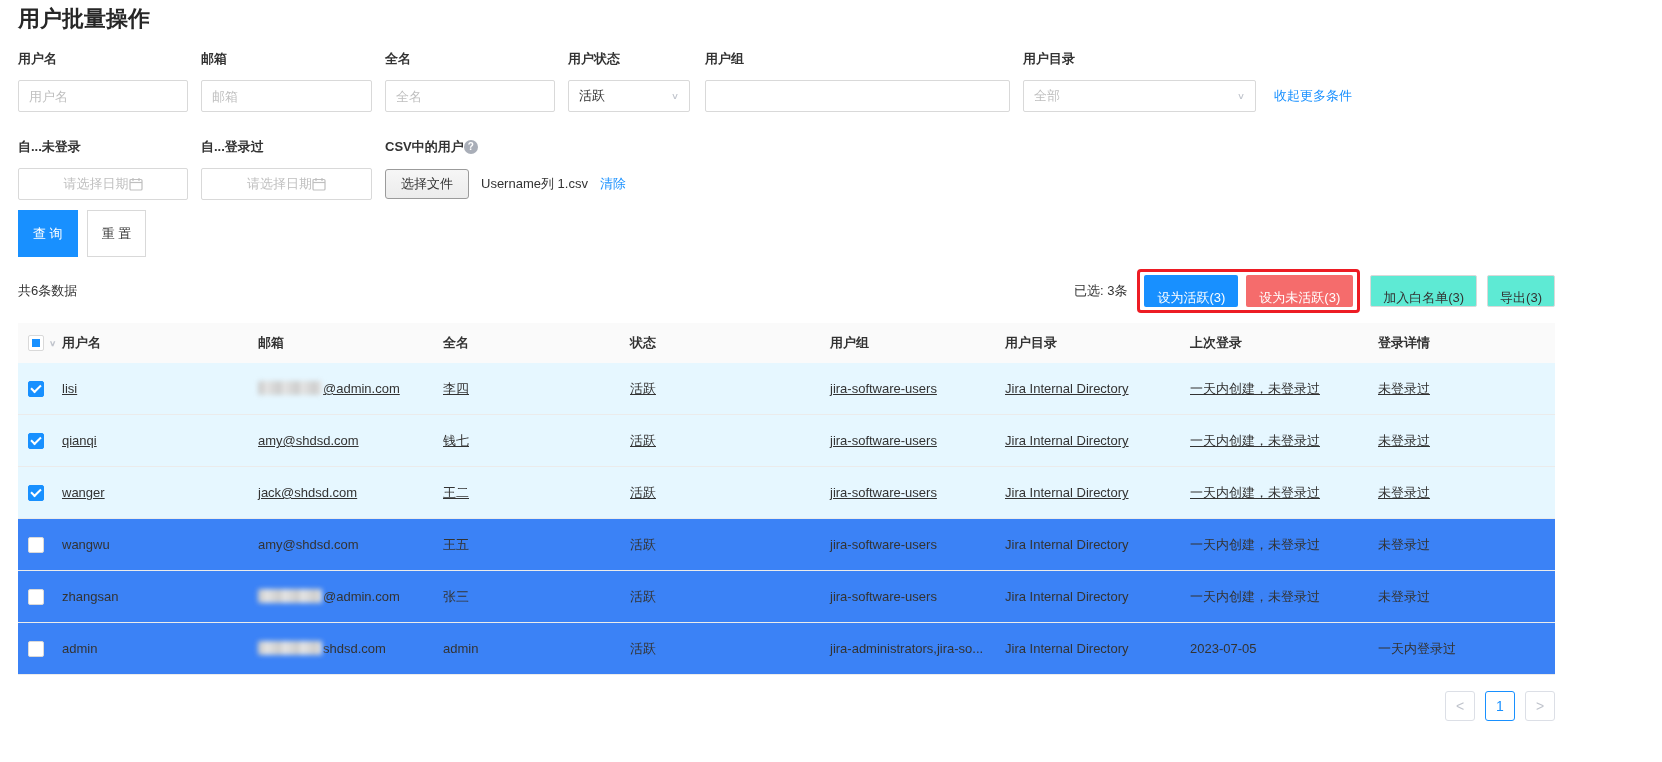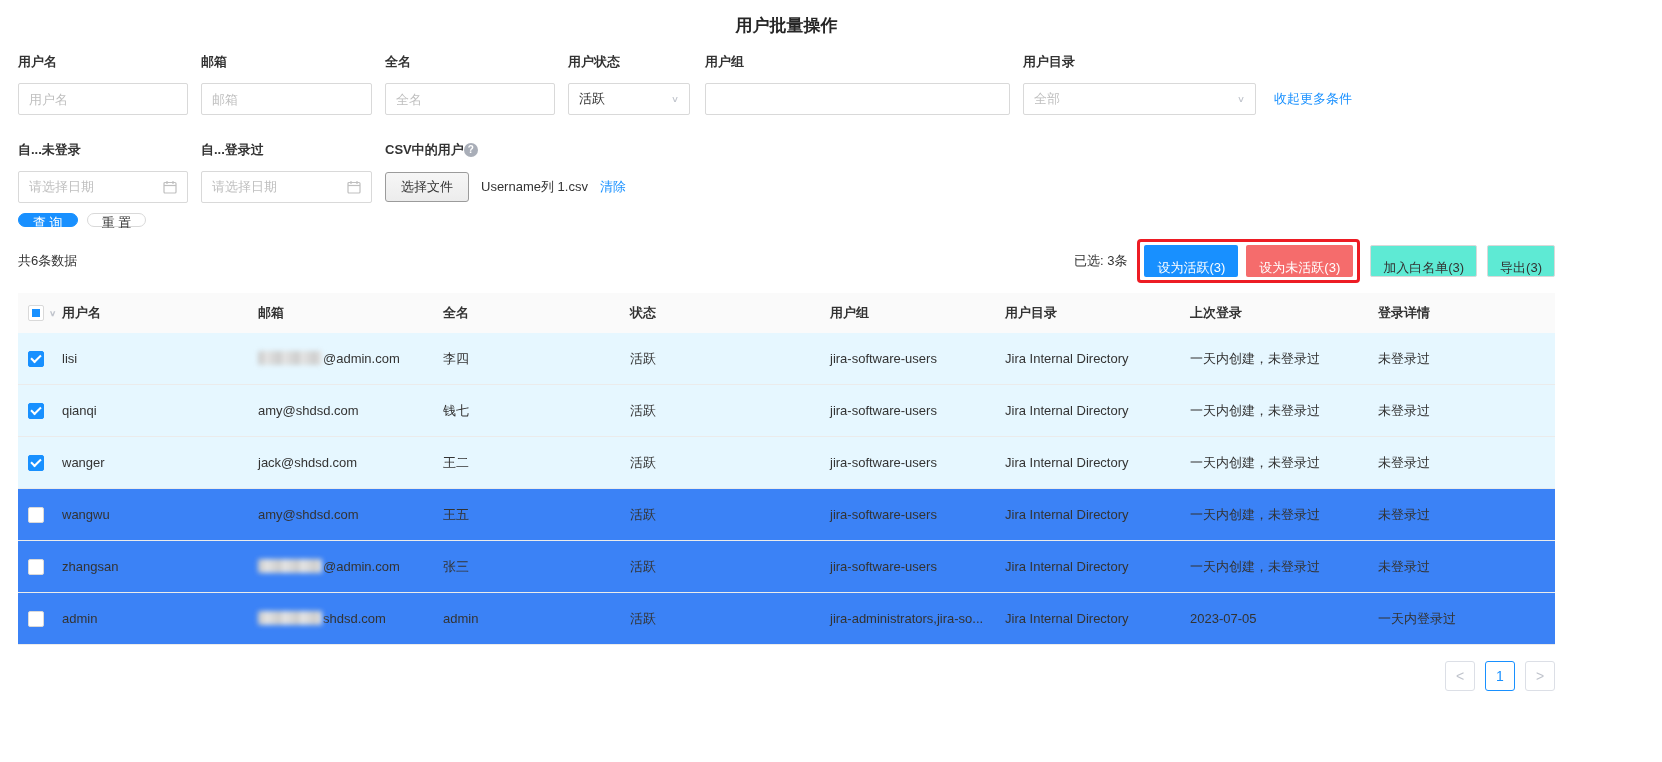--- a/index.html
+++ b/index.html
@@ -1,46 +1,46 @@
 <!DOCTYPE html>
 <html><head>
 <meta charset="utf-8">
 <style>
   * { box-sizing: border-box; margin: 0; padding: 0; }
   html,body { width:1662px; height:762px; background:#fff; overflow:hidden;
     font-family:"Liberation Sans", sans-serif; font-size:13px; color:#333; }
   .content { margin-left:18px; width:1537px; }
 
-  .page-title { padding-top:14px; font-size:17px; font-weight:700; color:#262626;text-align:center; }
+  .page-title { padding-top:4px; font-size:22px; font-weight:700; color:#262626; }
 
   
   .filter-row { display:flex; margin-top:16px; }
   .field { margin-right:13px; }
   .field-label { font-weight:600; color:#333; height:18px; line-height:18px; margin-bottom:12px; }
   .field-label-row { display:flex; align-items:center; height:18px; margin-bottom:12px; }
   .control { height:32px; border:1px solid #d9d9d9; border-radius:2px; background:#fff;
     padding:0 10px; font-size:13px; color:#333; width:100%; display:flex; align-items:center; }
   input.control { display:block; line-height:30px; font-family:"Liberation Sans",sans-serif; }
   input.control::placeholder { color:#bfbfbf; }
   .select { justify-content:space-between; cursor:pointer; }
   .select .chevron { color:#c0c4cc; font-size:11px; transform:scaleY(.8); }
   .placeholder-text { color:#bfbfbf; }
-  .date-control { justify-content:space-between; cursor:pointer; }
+  .date-control { justify-content:center; cursor:pointer; }
   .link { color:#1890ff; text-decoration:none; cursor:pointer; }
   .link-field { height:32px; display:flex; align-items:center; margin-top:30px; }
   .help-icon { width:14px; height:14px; border-radius:50%; background:#a9aeb8; color:#fff;
     font-size:10px; line-height:14px; text-align:center; display:inline-block; font-weight:700; }
   .csv-row { display:flex; align-items:center; gap:12px; height:32px; }
   .file-btn { height:30px; padding:0 15px; background:linear-gradient(#f6f6f6,#ececec);
     border:1px solid #9b9b9b; border-radius:3px; font-size:13px; color:#333; cursor:pointer;
     font-family:"Liberation Sans",sans-serif; }
   .filename { color:#333; }
 
   .btn-row { margin-top:10px; display:flex; gap:9px; }
-  .btn { height:14px; border-radius:8px; font-size:13px; cursor:pointer; border:1px solid transparent;
+  .btn { height:47px; border-radius:0; font-size:13px; cursor:pointer; border:1px solid transparent;
     padding:0 14px; font-family:"Liberation Sans",sans-serif; }
   .btn-primary { background:#1890ff; border-color:#1890ff; color:#fff; }
   .btn-plain { background:#fff; border-color:#d9d9d9; color:#333; }
 
   
   .summary-bar { margin-top:12px; display:flex; align-items:center; min-height:44px;gap:32px; }
   .summary-total { color:#333; }
   .summary-right { margin-left:auto; display:flex; align-items:center; gap:10px; }
   .action-btn { height:32px; padding:13px 12px; border-radius:2px; font-size:13px; cursor:pointer;
     border:1px solid transparent; font-family:"Liberation Sans",sans-serif;text-align:center; }
@@ -50,21 +50,21 @@
   .annotation-box { border:3px solid #ed1c24; border-radius:4px; padding:3px 4px;
     display:flex; gap:8px; align-items:center; }
 
   
   .table { margin-top:10px; }
   .thead, .row { display:grid;
     grid-template-columns:44px 196px 185px 187px 200px 175px 185px 188px 1fr;
     align-items:center; }
   .thead { height:40px; background:#fafafa; font-weight:600; color:#333; }
   .row { height:52px; background:#3b82f6; border-bottom:1px solid #ebebeb; }
-  .row.selected { background:#e6f7ff; }
+  .row.selected { background:#e6f7ff;text-decoration:underline; }
   .cell-check { padding-left:10px; display:flex; align-items:center; gap:5px; }
   .checkbox { width:16px; height:16px; border:1px solid #d9d9d9; border-radius:2px; background:#fff;
     display:inline-flex; align-items:center; justify-content:center; cursor:pointer; flex:0 0 auto; }
   .checkbox.checked { background:#1890ff; border-color:#1890ff; }
   .checkbox.checked::after { content:""; width:4px; height:8px; border-right:2px solid #fff;
     border-bottom:2px solid #fff; transform:rotate(45deg) translate(-1px,-1px); }
   .checkbox.indeterminate::after { content:""; width:8px; height:8px; background:#1890ff; }
   .head-chevron { color:#c0c4cc; font-size:10px; cursor:pointer; transform:scaleY(.8); }
   .blur-block { display:inline-block; width:64px; height:14px; vertical-align:-2px; margin-right:1px;
     background:repeating-linear-gradient(90deg,#cfcfcf 0 6px,#e3e3e3 6px 12px,#d8d8d8 12px 18px);

